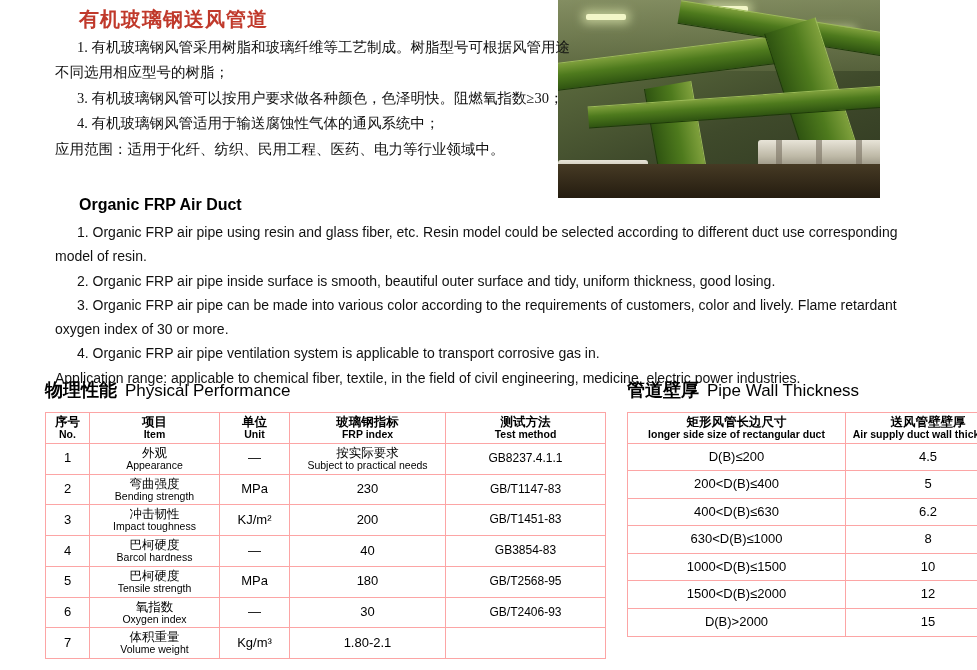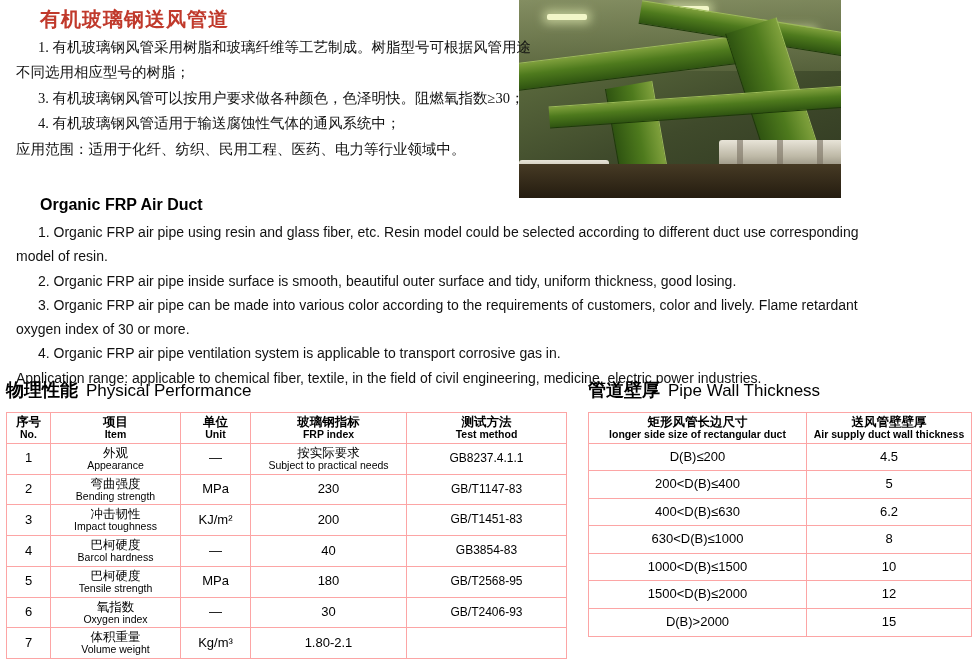--- a/index.html
+++ b/index.html
@@ -12,20 +12,21 @@
     background: #ffffff;
     font-family: "Liberation Sans", sans-serif;
     color: #1a1a1a;
     overflow: hidden;
     position: relative;
   }
   .page {
     position: relative;
     width: 841px;
     height: 670px;
+    margin-left: 39px;
   }
 
   
   .photo {
     position: absolute;
     right: 0;
     top: 0;
     width: 322px;
     height: 198px;
     overflow: hidden;

